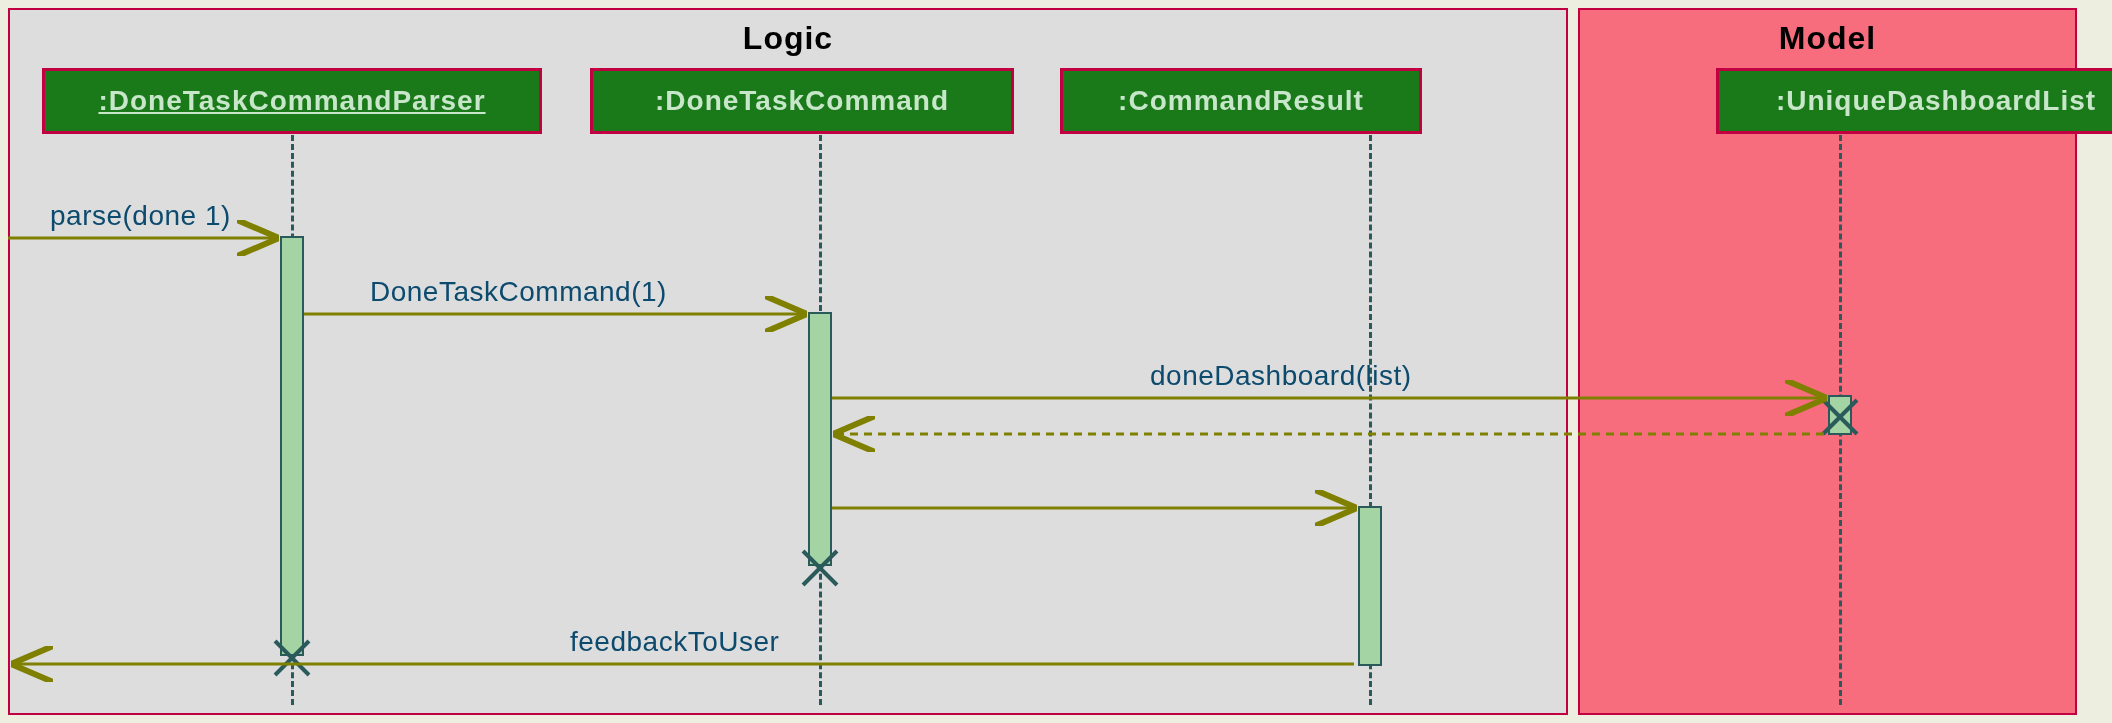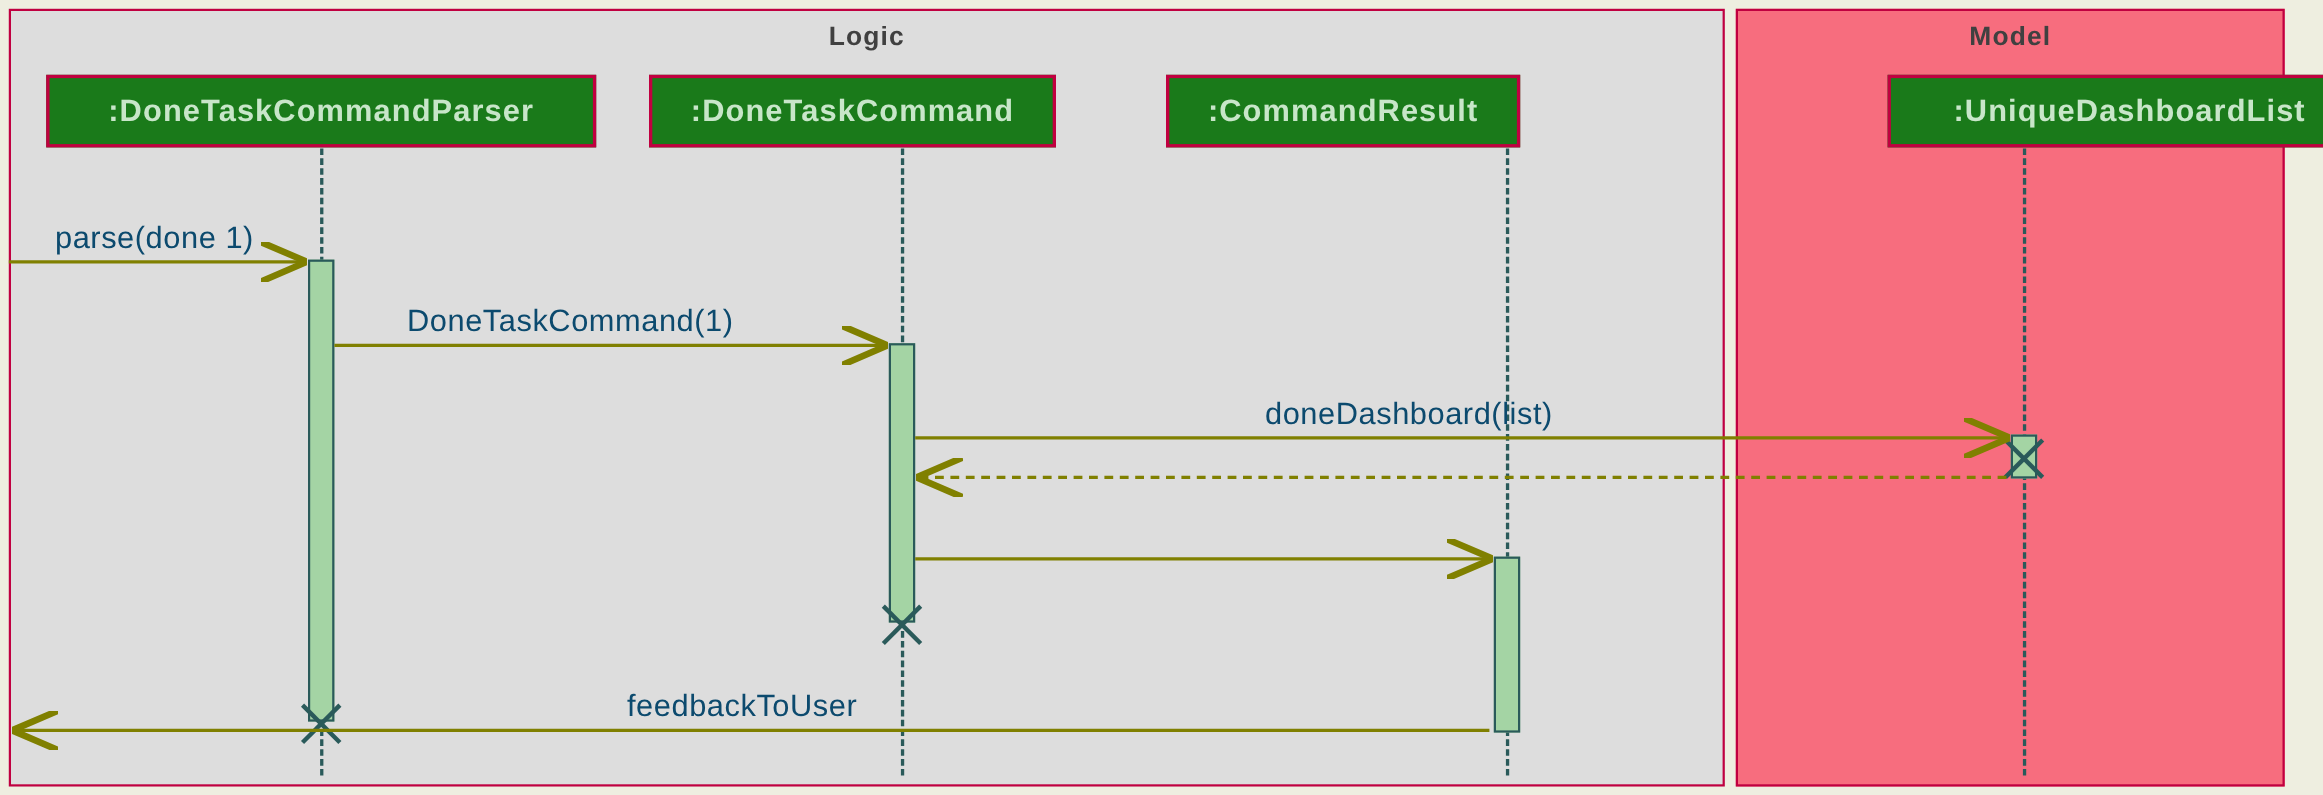--- a/index.html
+++ b/index.html
@@ -30,22 +30,22 @@
     top: 8px;
     width: 499px;
     height: 707px;
     background: #f76d7e;
   }
   .frame-title {
     position: absolute;
     top: 10px;
     left: 50%;
     transform: translateX(-50%);
-    color: #404040;
-    font-size: 24px;
+    color: #000000;
+    font-size: 32px;
     font-weight: bold;
     letter-spacing: 1px;
   }
   .participant {
     position: absolute;
     border: 3px solid #c00040;
     background: #1a7a1a;
     color: #c8e6c9;
     font-size: 28px;
     font-weight: bold;
@@ -102,23 +102,23 @@
 
 <div class="container">
 
   <div class="frame frame-logic">
     <div class="frame-title">Logic</div>
   </div>
   <div class="frame frame-model">
     <div class="frame-title">Model</div>
   </div>
 
-  <div class="participant" style="left:42px; top:68px; width:500px;">:DoneTaskCommandParser</div>
-  <div class="participant" style="left:590px; top:68px; width:370px;">:DoneTaskCommand</div>
-  <div class="participant" style="left:1060px; top:68px; width:322px;">:CommandResult</div>
+  <div class="participant" style="left:42px; top:68px; width:500px;text-decoration:underline;">:DoneTaskCommandParser</div>
+  <div class="participant" style="left:590px; top:68px; width:424px;">:DoneTaskCommand</div>
+  <div class="participant" style="left:1060px; top:68px; width:362px;">:CommandResult</div>
   <div class="participant" style="left:1716px; top:68px; width:440px;">:UniqueDashboardList</div>
 
   <div class="lifeline" style="left:291px; top:135px; height:570px;"></div>
   <div class="lifeline" style="left:819px; top:135px; height:570px;"></div>
   <div class="lifeline" style="left:1369px; top:135px; height:570px;"></div>
   <div class="lifeline" style="left:1839px; top:135px; height:570px;"></div>
 
   <div class="activation" style="left:280px; top:236px; height:420px;"></div>
   <div class="activation" style="left:808px; top:312px; height:254px;"></div>
   <div class="activation" style="left:1358px; top:506px; height:160px;"></div>

